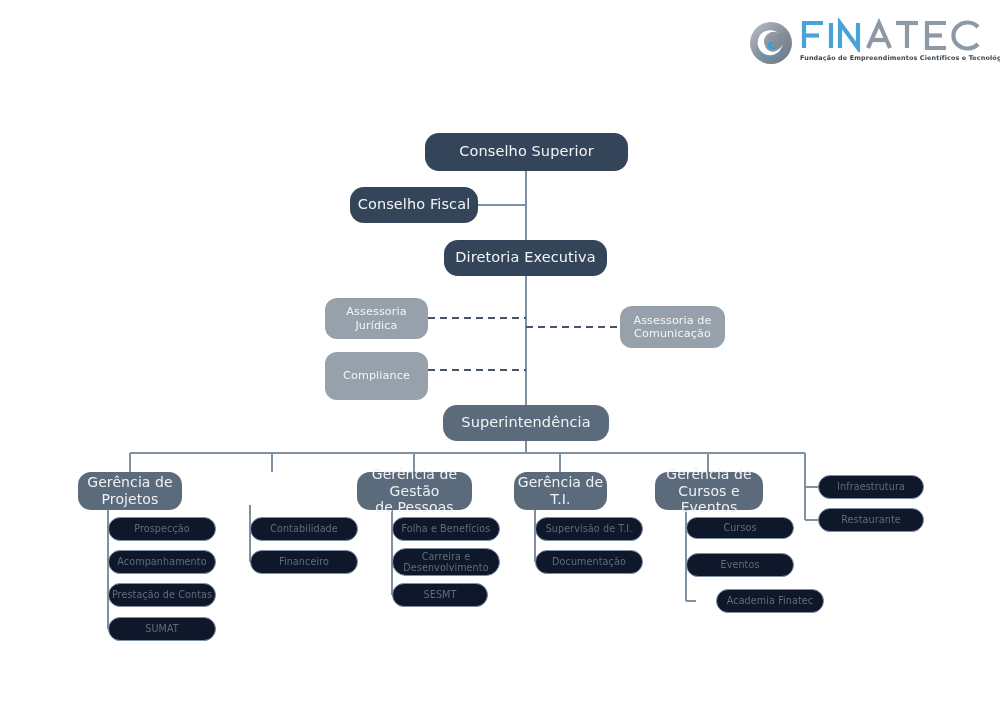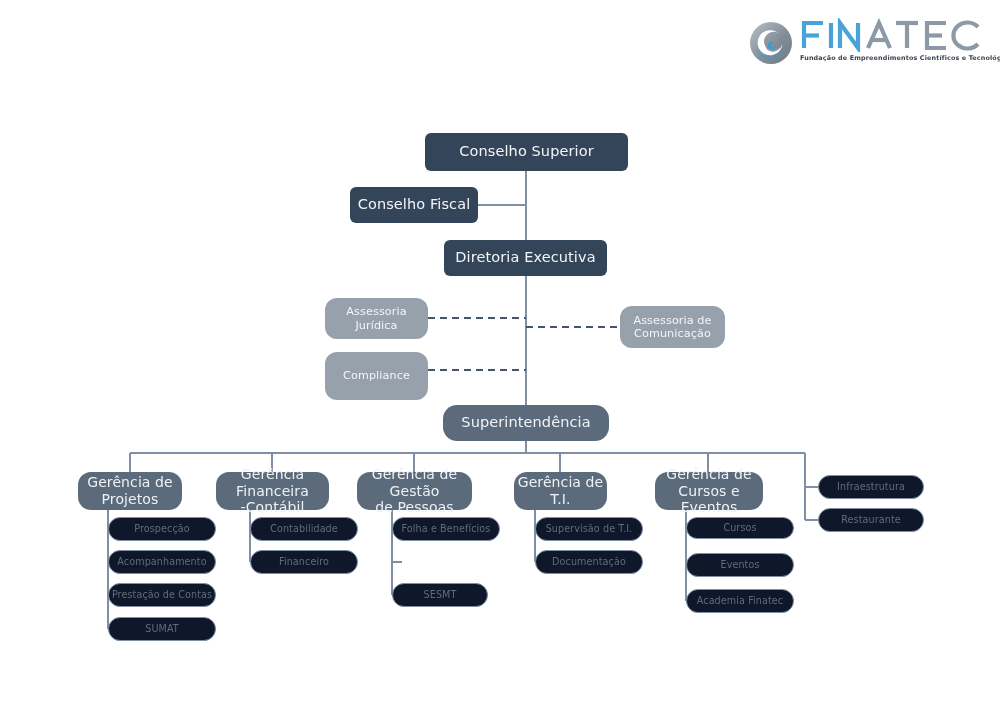--- a/index.html
+++ b/index.html
@@ -38,21 +38,21 @@
     text-align: center;
     line-height: 1.18;
     white-space: pre-line;
     letter-spacing: .1px;
   }
 
   
   .node.lvl-top {
     background: #344559;
     color: #f2f5f8;
-    border-radius: 6px;
+    border-radius: 14px;
     font-size: 14.5px;
   }
 
   
   .node.lvl-mid {
     background: #5b6b7c;
     color: #f0f3f6;
     border-radius: 14px;
     font-size: 14.5px;
   }
@@ -266,24 +266,20 @@
 
   <div class="node lvl-mid" style="left:443px; top:405px; width:166px; height:36px;">
     <span>Superintendência</span>
   </div>
 
   <div class="node lvl-ger" style="left:78px; top:472px; width:104px; height:38px;">
     <span>Gerência de
 Projetos</span>
   </div>
 
-  <div class="node lvl-ger" style="left:216px; top:472px; width:113px; height:38px;">
-    <span>Gerência Financeira
--Contábil</span>
-  </div>
 
   <div class="node lvl-ger" style="left:357px; top:472px; width:115px; height:38px;">
     <span>Gerência de Gestão
 de Pessoas</span>
   </div>
 
   <div class="node lvl-ger" style="left:514px; top:472px; width:93px; height:38px;">
     <span>Gerência de
 T.I.</span>
   </div>
@@ -309,38 +305,42 @@
   <div class="node lvl-leaf" style="left:250px; top:517px; width:108px; height:24px;">
     <span>Contabilidade</span>
   </div>
   <div class="node lvl-leaf" style="left:250px; top:550px; width:108px; height:24px;">
     <span>Financeiro</span>
   </div>
 
   <div class="node lvl-leaf" style="left:392px; top:517px; width:108px; height:24px;">
     <span>Folha e Benefícios</span>
   </div>
+  <div class="node lvl-leaf tall" style="left:392px; top:548px; width:108px; height:28px;">
+    <span>Carreira e
+Desenvolvimento</span>
+  </div>
   <div class="node lvl-leaf" style="left:392px; top:583px; width:96px; height:24px;">
     <span>SESMT</span>
   </div>
 
   <div class="node lvl-leaf" style="left:535px; top:517px; width:108px; height:24px;">
     <span>Supervisão de T.I.</span>
   </div>
   <div class="node lvl-leaf" style="left:535px; top:550px; width:108px; height:24px;">
     <span>Documentação</span>
   </div>
 
   <div class="node lvl-leaf" style="left:686px; top:517px; width:108px; height:22px;">
     <span>Cursos</span>
   </div>
   <div class="node lvl-leaf" style="left:686px; top:553px; width:108px; height:24px;">
     <span>Eventos</span>
   </div>
-  <div class="node lvl-leaf" style="left:686px; top:589px; width:108px; height:24px;">
+  <div class="node lvl-leaf" style="left:716px; top:589px; width:108px; height:24px;">
     <span>Academia Finatec</span>
   </div>
 
   <div class="node lvl-leaf" style="left:818px; top:475px; width:106px; height:24px;">
     <span>Infraestrutura</span>
   </div>
   <div class="node lvl-leaf" style="left:818px; top:508px; width:106px; height:24px;">
     <span>Restaurante</span>
   </div>
 

